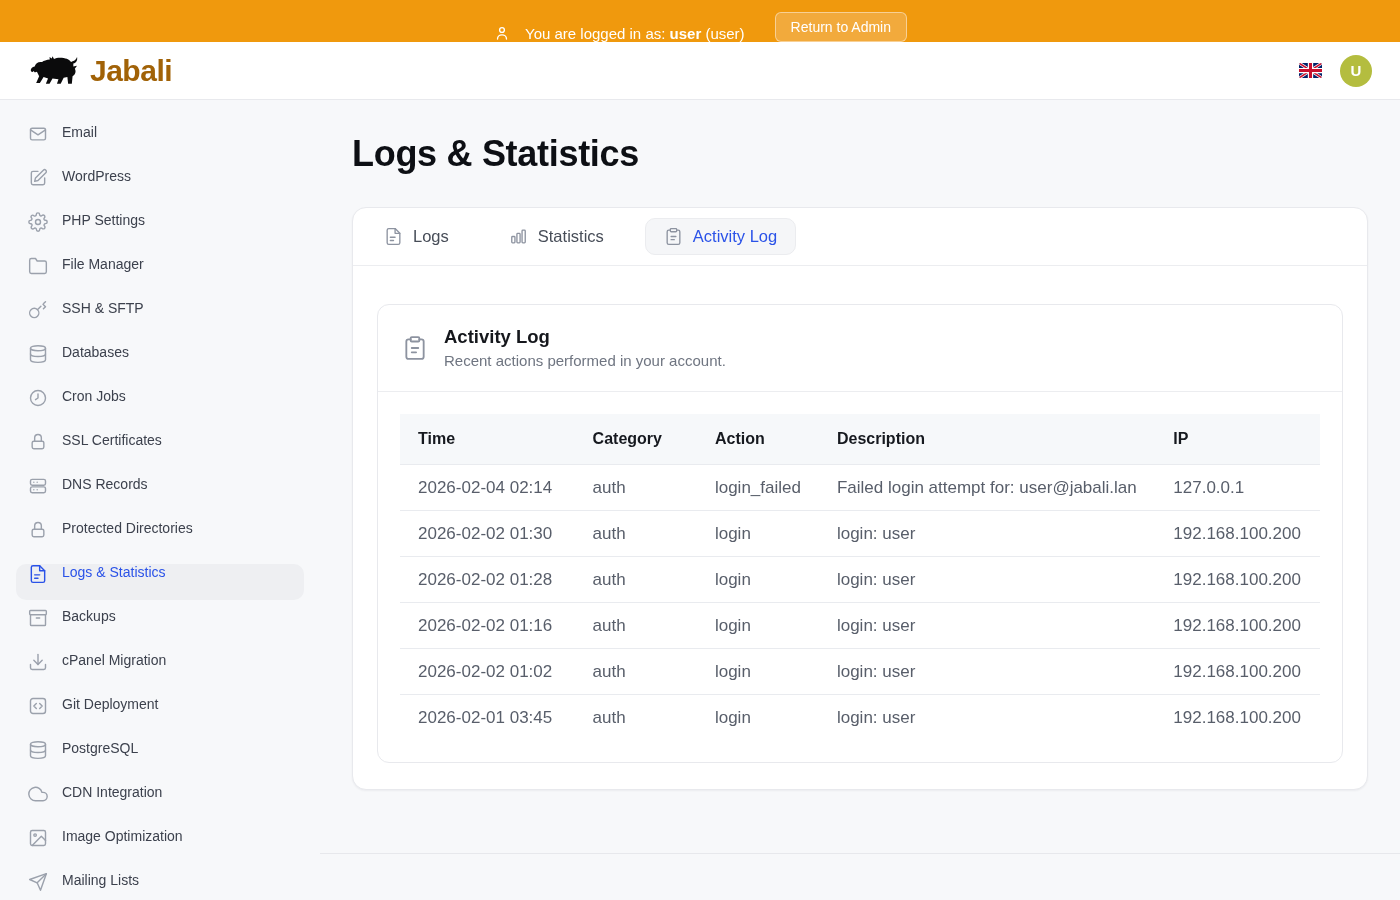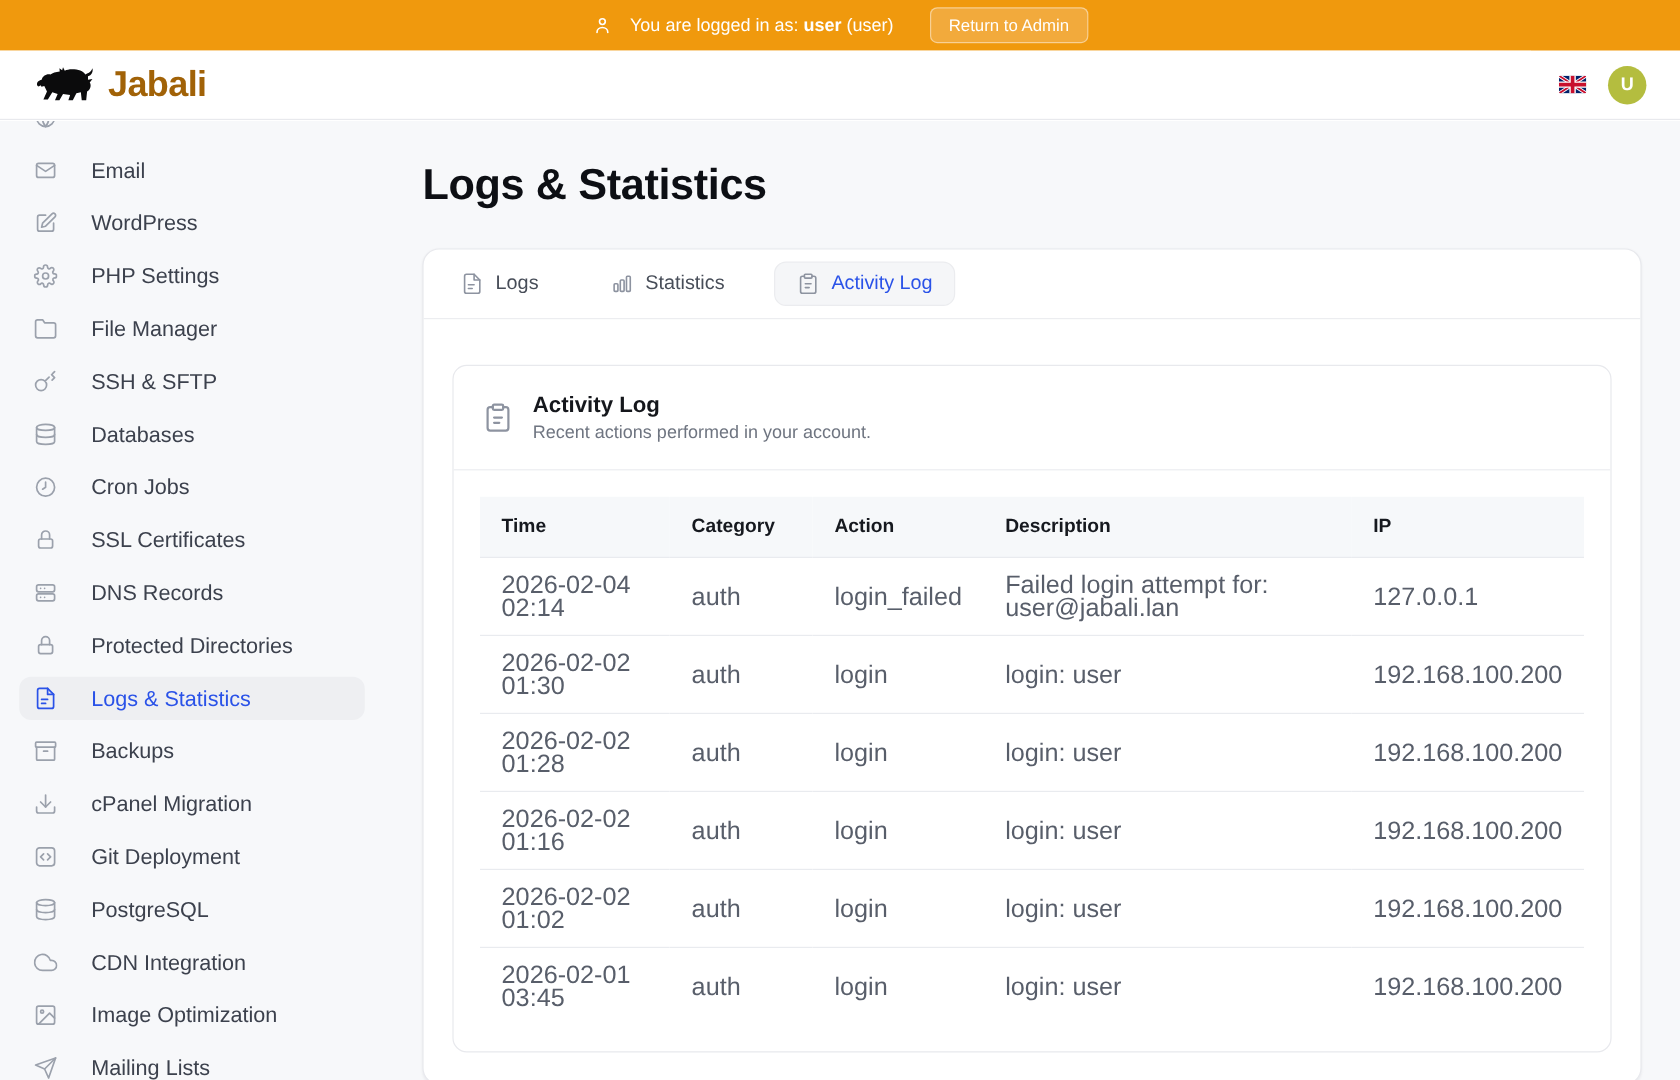--- a/index.html
+++ b/index.html
@@ -11,38 +11,38 @@
     --ink:#13151B;
     --gray-text:#585E6A;
     --icon-gray:#9BA1AC;
     --avatar:#B4BD3F;
   }
   *{box-sizing:border-box;margin:0;padding:0;}
   html,body{width:1400px;height:900px;overflow:hidden;}
   body{font-family:"Liberation Sans","DejaVu Sans",sans-serif;background:var(--page-bg);color:var(--ink);}
 
   
-  .topbar{height:42px;background:var(--orange);display:flex;align-items:center;justify-content:center;gap:14px;color:#fff;font-size:15px;position:relative;z-index:30;}
+  .topbar{height:42px;background:var(--orange);display:flex;align-items:flex-end;justify-content:center;gap:14px;color:#fff;font-size:15px;position:relative;z-index:30;}
   .topbar .person{display:flex;align-items:center;}
   .topbar svg{display:block;}
   .topbar .msg b{font-weight:700;}
   .return-btn{margin-left:16px;background:#F2AA3C;border:1px solid rgba(255,255,255,.45);color:#fff;font-size:14px;padding:6px 15px;border-radius:6px;cursor:pointer;font-family:inherit;}
 
   
   .header{height:58px;background:#fff;border-bottom:1px solid var(--border);display:flex;align-items:center;padding:0 28px;position:relative;z-index:20;}
   .brand{display:flex;align-items:center;gap:10px;cursor:pointer;}
   .brand .boar{width:52px;height:38px;}
   .brand .name{font-size:30px;font-weight:800;letter-spacing:-.5px;color:#a16207;}
   .header-right{margin-left:auto;display:flex;align-items:center;gap:18px;}
   .flag{width:23px;height:15px;border-radius:2px;overflow:hidden;display:block;cursor:pointer;}
   .avatar{width:32px;height:32px;border-radius:50%;background:var(--avatar);color:#fff;font-size:15px;font-weight:700;display:flex;align-items:center;justify-content:center;cursor:pointer;}
 
   
   .sidebar{position:fixed;left:0;top:100px;bottom:0;width:320px;padding:0 16px;z-index:1;}
-  .side-item{height:36px;margin-bottom:8px;border-radius:10px;display:flex;align-items:center;padding:0 12px;gap:28px;font-size:18px;color:#3C414D;cursor:pointer;}
+  .side-item{height:36px;margin-bottom:8px;border-radius:10px;display:flex;padding:0 12px;gap:14px;font-size:14px;color:#3C414D;cursor:pointer;}
   .side-item .icn{width:20px;height:20px;color:var(--icon-gray);flex:0 0 20px;}
   .side-item .icn svg{width:20px;height:20px;display:block;}
   .side-item.active{background:#EEEFF2;color:var(--accent);}
   .side-item.active .icn{color:var(--accent);}
   .side-item.partial{margin-top:-20px;}
 
   
   .main{margin-left:320px;padding:32px 32px 0;}
   .page-title{font-size:36px;font-weight:800;color:#0D0F14;letter-spacing:-.3px;line-height:43px;margin-bottom:32px;}
 
@@ -56,21 +56,21 @@
   .panel-content{padding:38px 24px 26px;}
   .card{border:1px solid var(--border);border-radius:12px;overflow:hidden;background:#fff;}
   .card-header{display:flex;align-items:center;gap:16px;padding:20px 24px;border-bottom:1px solid var(--border-soft);}
   .card-header .icn,.card-header .icn svg{width:26px;height:26px;display:block;color:#8D93A0;}
   .card-title{font-size:18.5px;font-weight:700;color:#15171C;line-height:23px;}
   .card-sub{font-size:15px;color:#6F7581;line-height:21px;margin-top:2px;}
 
   .table-wrap{padding:22px;}
   table{width:100%;border-collapse:collapse;}
   th{background:#F6F8FA;text-align:left;font-size:16px;font-weight:700;color:#16191F;padding:15px 18px;line-height:20px;}
-  td{font-size:21px;color:var(--gray-text);padding:13px 18px;line-height:19px;border-top:1px solid #E9EBEF;}
+  td{font-size:17px;color:var(--gray-text);padding:13px 18px;line-height:19px;border-top:1px solid #E9EBEF;}
 
   .footer-rule{margin:63px -32px 0;border-top:1px solid #E7E8EC;height:17px;}
 </style>
 </head>
 <body>
 
 <div class="topbar">
   <span class="person">
     <svg width="18" height="18" viewBox="0 0 24 24" fill="none" stroke="#fff" stroke-width="1.8" stroke-linecap="round" stroke-linejoin="round">
         <circle cx="12" cy="8" r="3.2"></circle>

